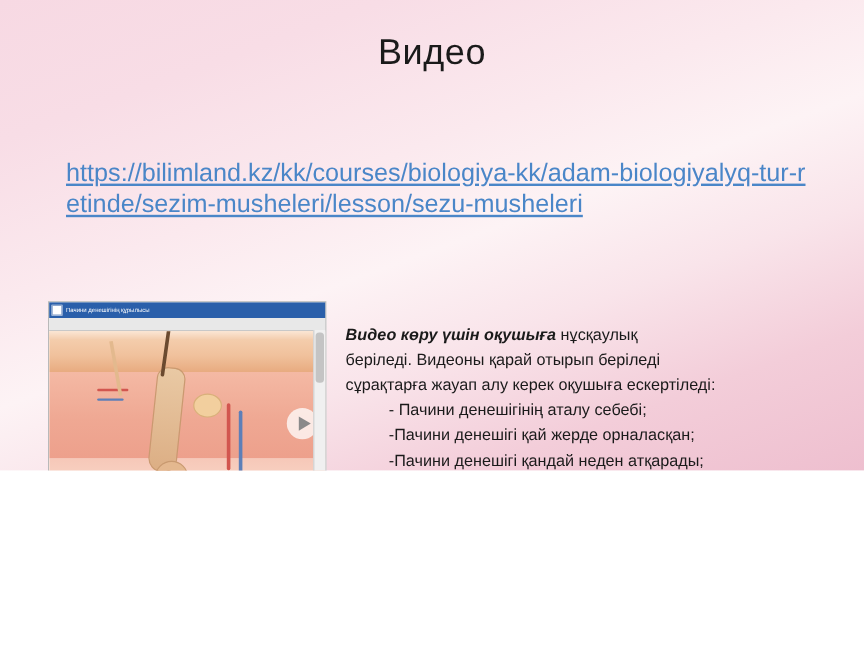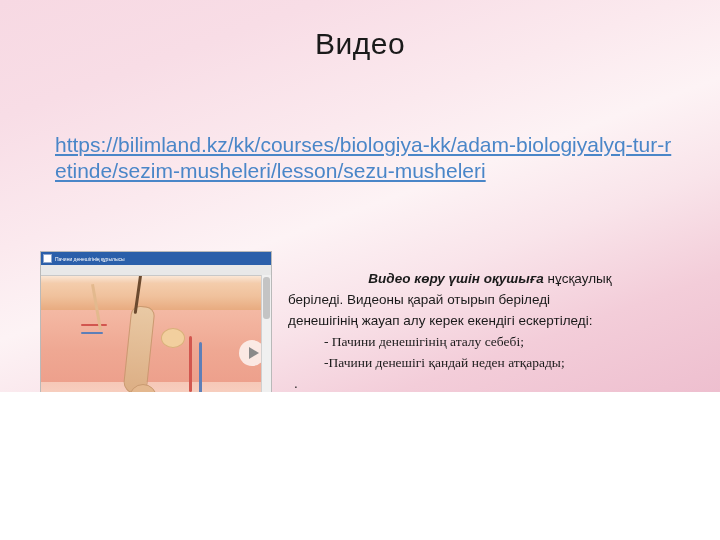--- a/index.html
+++ b/index.html
@@ -316,34 +316,32 @@
   .text-block {
     position: absolute;
     left: 288px;
     top: 268px;
     width: 404px;
     font-size: 13.5px;
     line-height: 21px;
     color: #1a1a1a;
   }
   .text-block .lead {
-    text-align: center;
     margin-bottom: 1px;
   }
   .text-block .lead .em {
     font-style: italic;
     font-weight: bold;
   }
   .text-block .para {
     margin: 0;
   }
   .text-block .bullet {
     margin: 0;
     padding-left: 36px;
-    font-family: Liberation Serif, serif;
   }
   .text-block .dot {
     margin: 0;
     padding-left: 6px;
   }
 </style>
 </head>
 <body>
 
 <div class="slide">
@@ -414,19 +412,20 @@
       </span>
       <span class="ctrl-time">0:00</span>
     </div>
   </div>
 
   <div class="text-block">
     <p class="para lead">
       <span class="em">Видео көру үшін оқушыға</span><span> нұсқаулық</span>
     </p>
     <p class="para">беріледі. Видеоны қарай отырып беріледі</p>
-    <p class="para">денешігінің жауап алу керек екендігі ескертіледі:</p>
+    <p class="para">сұрақтарға жауап алу керек оқушыға ескертіледі:</p>
     <p class="bullet">- Пачини денешігінің аталу себебі;</p>
+    <p class="bullet">-Пачини денешігі қай жерде орналасқан;</p>
     <p class="bullet">-Пачини денешігі қандай неден атқарады;</p>
     <p class="dot">.</p>
   </div>
 
 </div>
 
 </body></html>

